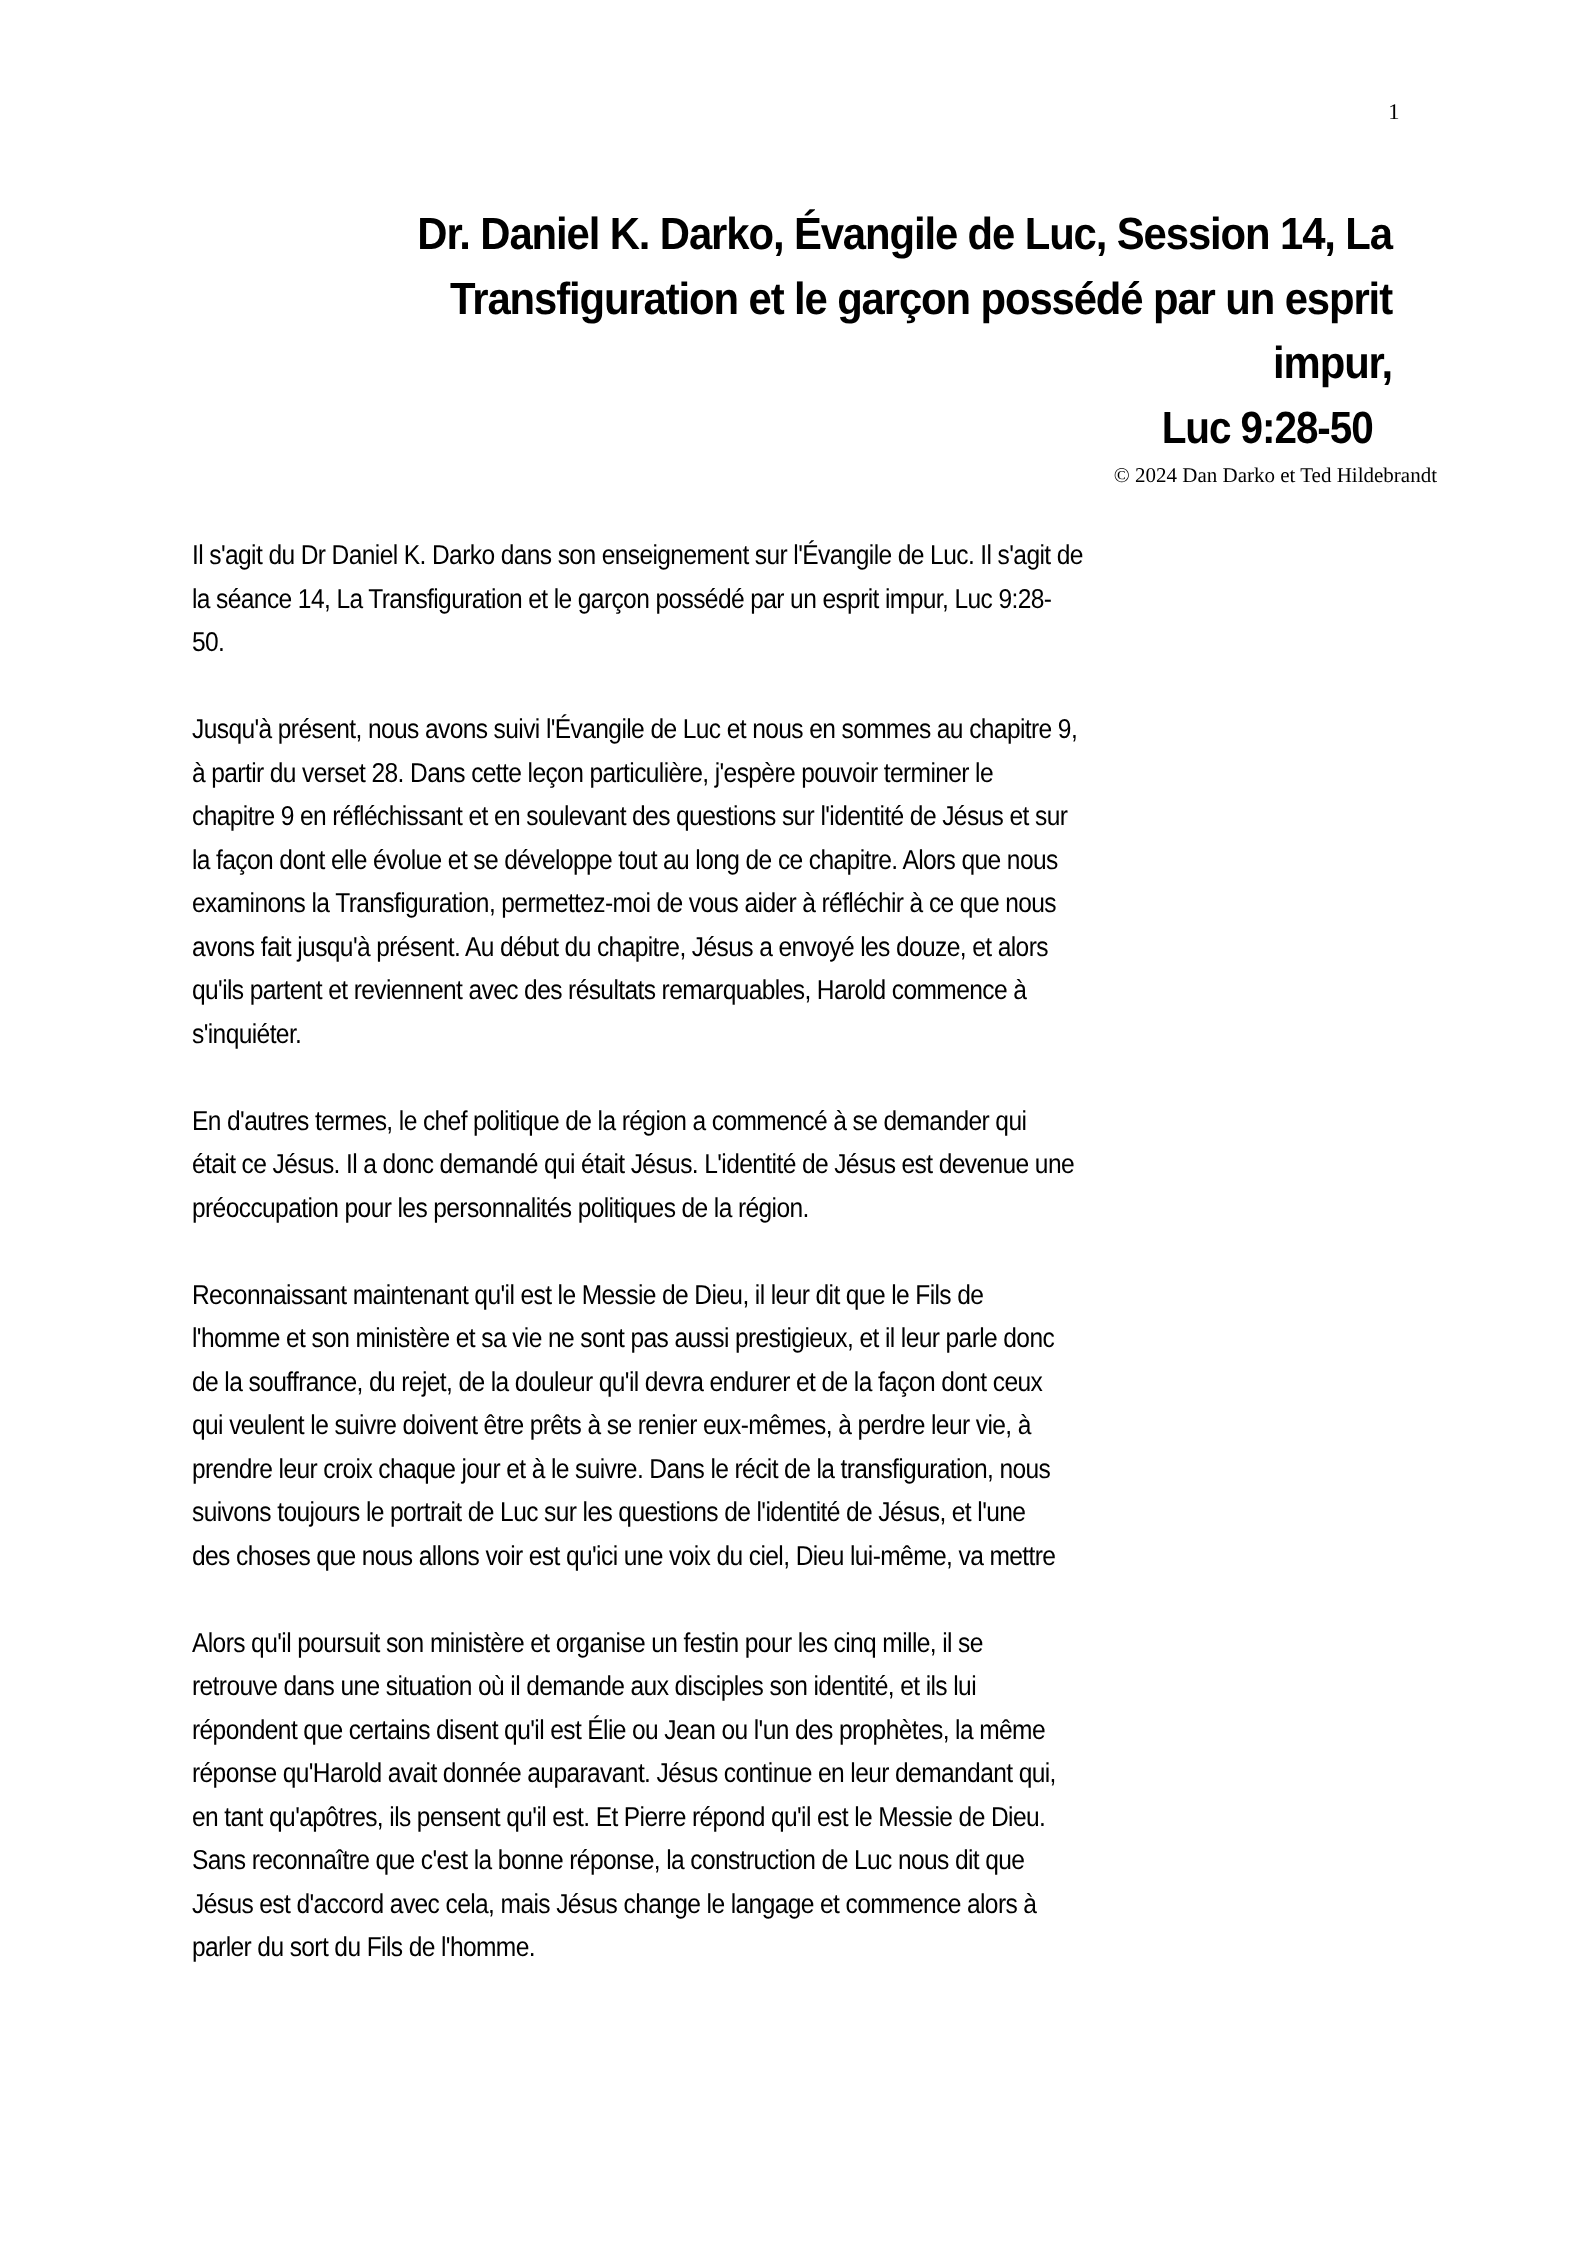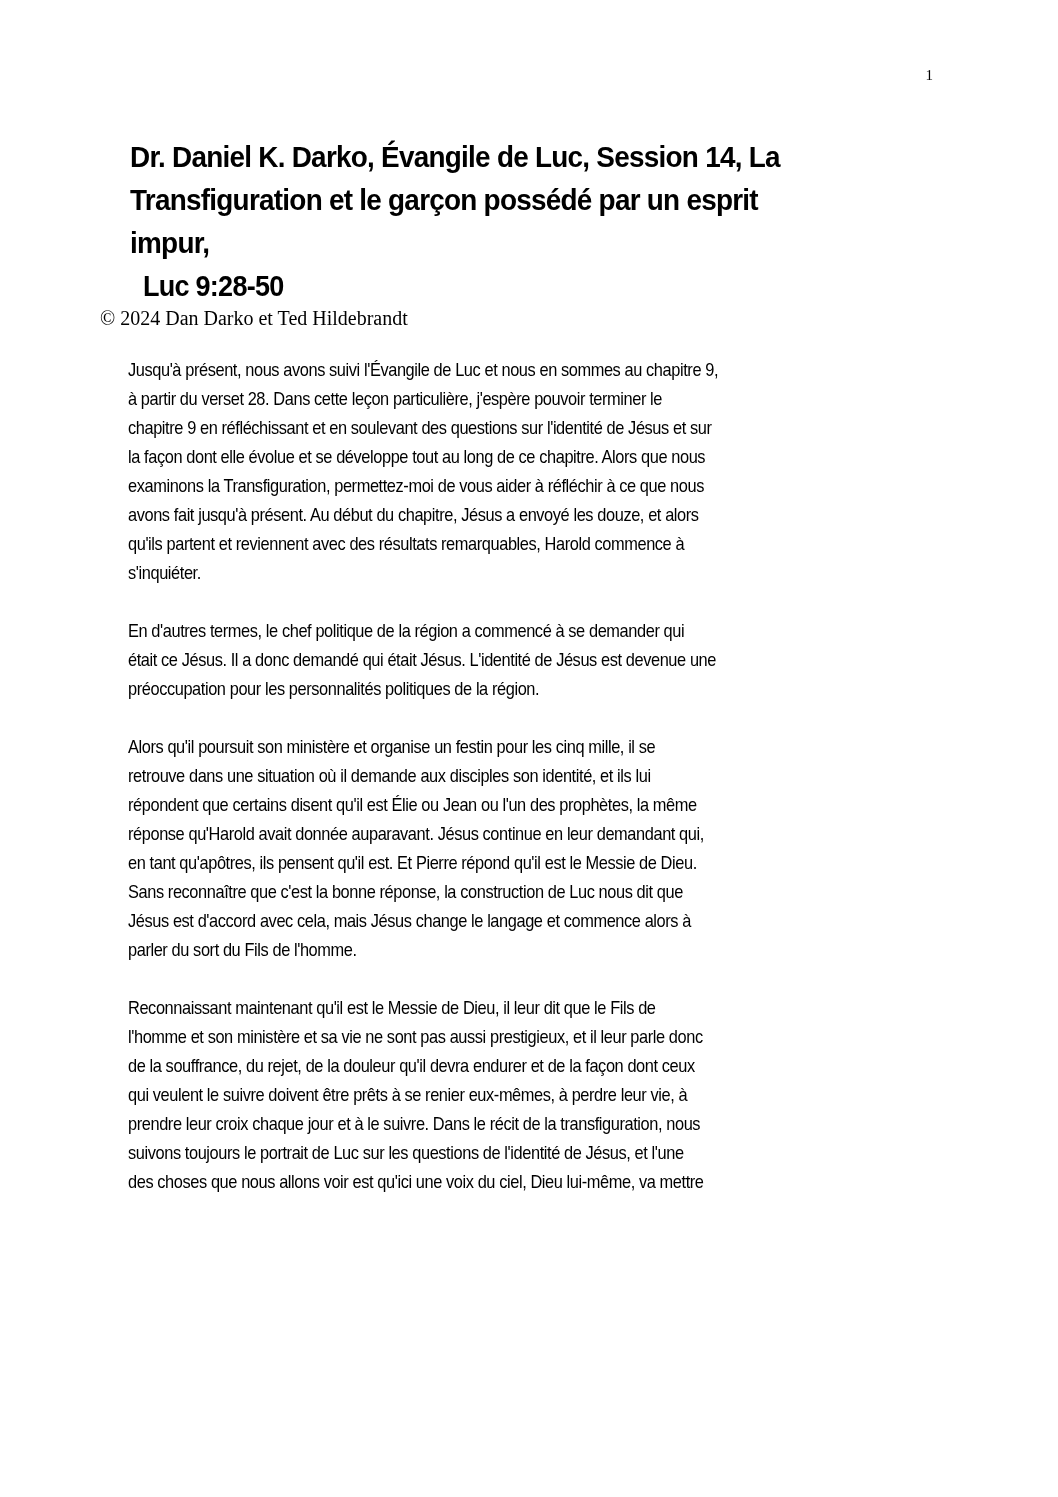--- a/index.html
+++ b/index.html
@@ -20,21 +20,21 @@
       right: 125px;
       font-family: "Liberation Serif", serif;
       font-size: 15px;
       line-height: 18px;
     }
     .title-block {
       position: absolute;
       top: 135px;
       left: 100px;
       width: 858px;
-      text-align: left;
+      text-align: right;
     }
     .title-line {
       font-family: "Liberation Sans Narrow", "Liberation Sans", sans-serif;
       font-weight: bold;
       font-size: 30px;
       line-height: 43px;
       letter-spacing: -0.8px;
       white-space: nowrap;
       transform: scaleX(0.93);
       transform-origin: center;
@@ -43,21 +43,21 @@
       font-family: "Liberation Sans", sans-serif;
       font-weight: bold;
       font-size: 30px;
       line-height: 43px;
       letter-spacing: -0.8px;
       transform: scaleX(0.9);
       transform-origin: center;
     }
     .copyright {
       font-family: "Liberation Serif", serif;
-      font-size: 20px;
+      font-size: 14px;
       line-height: 22px;
       margin-top: 0px;
     }
     .body-text {
       position: absolute;
       top: 356px;
       left: 128px;
       width: 820px;
     }
     .para {
@@ -82,46 +82,51 @@
 <div class="title-block">
   <div class="title-line">Dr. Daniel K. Darko, Évangile de Luc, Session 14, La</div>
   <div class="title-line">Transfiguration et le garçon possédé par un esprit</div>
   <div class="title-line">impur,</div>
   <div class="title-ref">Luc 9:28-50</div>
   <div class="copyright">© 2024 Dan Darko et Ted Hildebrandt</div>
 </div>
 
 <div class="body-text">
   <div class="para">
+    <span class="line">Il s'agit du Dr Daniel K. Darko dans son enseignement sur l'Évangile de Luc. Il s'agit de</span>
+    <span class="line">la séance 14, La Transfiguration et le garçon possédé par un esprit impur, Luc 9:28-</span>
+    <span class="line">50.</span>
+  </div>
+  <div class="para">
     <span class="line">Jusqu'à présent, nous avons suivi l'Évangile de Luc et nous en sommes au chapitre 9,</span>
     <span class="line">à partir du verset 28. Dans cette leçon particulière, j'espère pouvoir terminer le</span>
     <span class="line">chapitre 9 en réfléchissant et en soulevant des questions sur l'identité de Jésus et sur</span>
     <span class="line">la façon dont elle évolue et se développe tout au long de ce chapitre. Alors que nous</span>
     <span class="line">examinons la Transfiguration, permettez-moi de vous aider à réfléchir à ce que nous</span>
     <span class="line">avons fait jusqu'à présent. Au début du chapitre, Jésus a envoyé les douze, et alors</span>
     <span class="line">qu'ils partent et reviennent avec des résultats remarquables, Harold commence à</span>
     <span class="line">s'inquiéter.</span>
   </div>
   <div class="para">
     <span class="line">En d'autres termes, le chef politique de la région a commencé à se demander qui</span>
     <span class="line">était ce Jésus. Il a donc demandé qui était Jésus. L'identité de Jésus est devenue une</span>
     <span class="line">préoccupation pour les personnalités politiques de la région.</span>
   </div>
   <div class="para">
+    <span class="line">Reconnaissant maintenant qu'il est le Messie de Dieu, il leur dit que le Fils de</span>
+    <span class="line">l'homme et son ministère et sa vie ne sont pas aussi prestigieux, et il leur parle donc</span>
+    <span class="line">de la souffrance, du rejet, de la douleur qu'il devra endurer et de la façon dont ceux</span>
+    <span class="line">qui veulent le suivre doivent être prêts à se renier eux-mêmes, à perdre leur vie, à</span>
+    <span class="line">prendre leur croix chaque jour et à le suivre. Dans le récit de la transfiguration, nous</span>
+    <span class="line">suivons toujours le portrait de Luc sur les questions de l'identité de Jésus, et l'une</span>
+    <span class="line">des choses que nous allons voir est qu'ici une voix du ciel, Dieu lui-même, va mettre</span>
+  </div>
+  <div class="para">
     <span class="line">Alors qu'il poursuit son ministère et organise un festin pour les cinq mille, il se</span>
     <span class="line">retrouve dans une situation où il demande aux disciples son identité, et ils lui</span>
     <span class="line">répondent que certains disent qu'il est Élie ou Jean ou l'un des prophètes, la même</span>
     <span class="line">réponse qu'Harold avait donnée auparavant. Jésus continue en leur demandant qui,</span>
     <span class="line">en tant qu'apôtres, ils pensent qu'il est. Et Pierre répond qu'il est le Messie de Dieu.</span>
     <span class="line">Sans reconnaître que c'est la bonne réponse, la construction de Luc nous dit que</span>
     <span class="line">Jésus est d'accord avec cela, mais Jésus change le langage et commence alors à</span>
     <span class="line">parler du sort du Fils de l'homme.</span>
   </div>
-  <div class="para">
-    <span class="line">Reconnaissant maintenant qu'il est le Messie de Dieu, il leur dit que le Fils de</span>
-    <span class="line">l'homme et son ministère et sa vie ne sont pas aussi prestigieux, et il leur parle donc</span>
-    <span class="line">de la souffrance, du rejet, de la douleur qu'il devra endurer et de la façon dont ceux</span>
-    <span class="line">qui veulent le suivre doivent être prêts à se renier eux-mêmes, à perdre leur vie, à</span>
-    <span class="line">prendre leur croix chaque jour et à le suivre. Dans le récit de la transfiguration, nous</span>
-    <span class="line">suivons toujours le portrait de Luc sur les questions de l'identité de Jésus, et l'une</span>
-    <span class="line">des choses que nous allons voir est qu'ici une voix du ciel, Dieu lui-même, va mettre</span>
-  </div>
 </div>
 
 </body></html>

